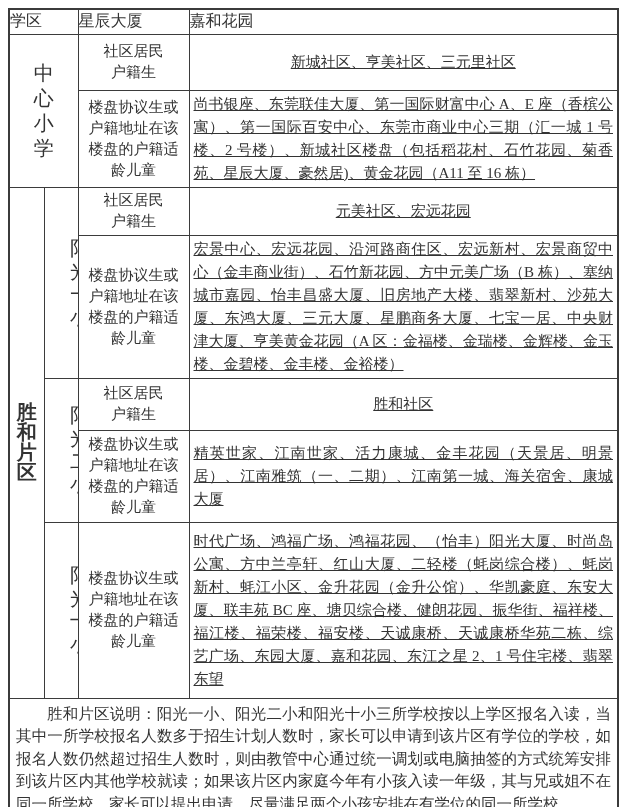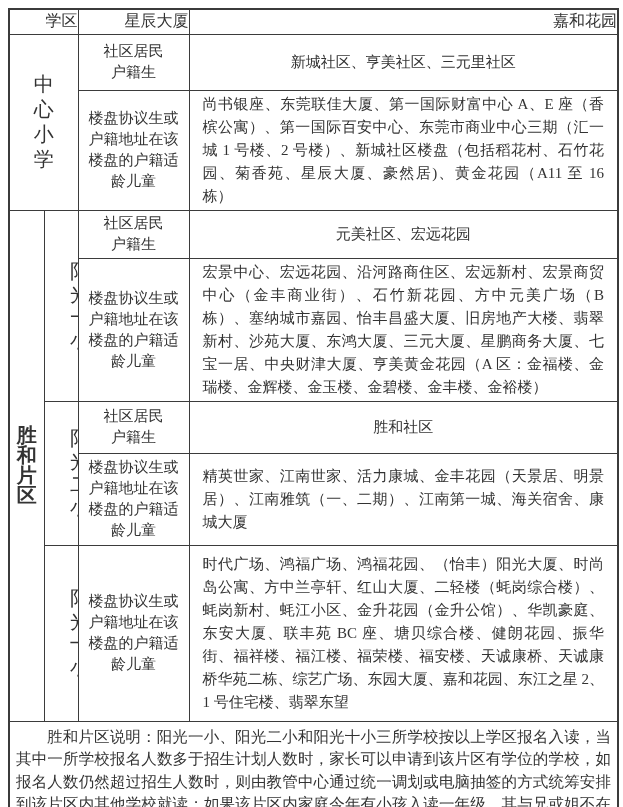--- a/index.html
+++ b/index.html
@@ -24,21 +24,21 @@
     table-layout:fixed;
     border:2px solid var(--border);
   }
   td{
     border:1px solid var(--border);
     vertical-align:middle;
     overflow:hidden;
     padding:0;
   }
   td.hd{
-    text-align:right;
+    text-align:left;
     font-size:16px;
   }
   td.cat{
     text-align:center;
     font-size:15px;
     line-height:21px;
     white-space:pre-line;
     padding:2px 1px;
   }
   td.vcell{
@@ -51,21 +51,22 @@
     word-break:break-all;
     text-align:center;
   }
   .lh-a{line-height:25px;}
   .lh-b{line-height:20px;font-weight:bold;}
   .lh-c{line-height:23px;margin-left:24px;}
   td.range{
     font-size:15px;
     line-height:23px;
     text-align:justify;
-    padding:2px 13px;
+    padding:2px 4px;
+    text-decoration:underline;
   }
   td.range.center{
     text-align:center;
   }
   td.note{
     font-size:15.5px;
     line-height:22.5px;
     text-align:justify;
     text-indent:2em;
     padding:4px 6px;

